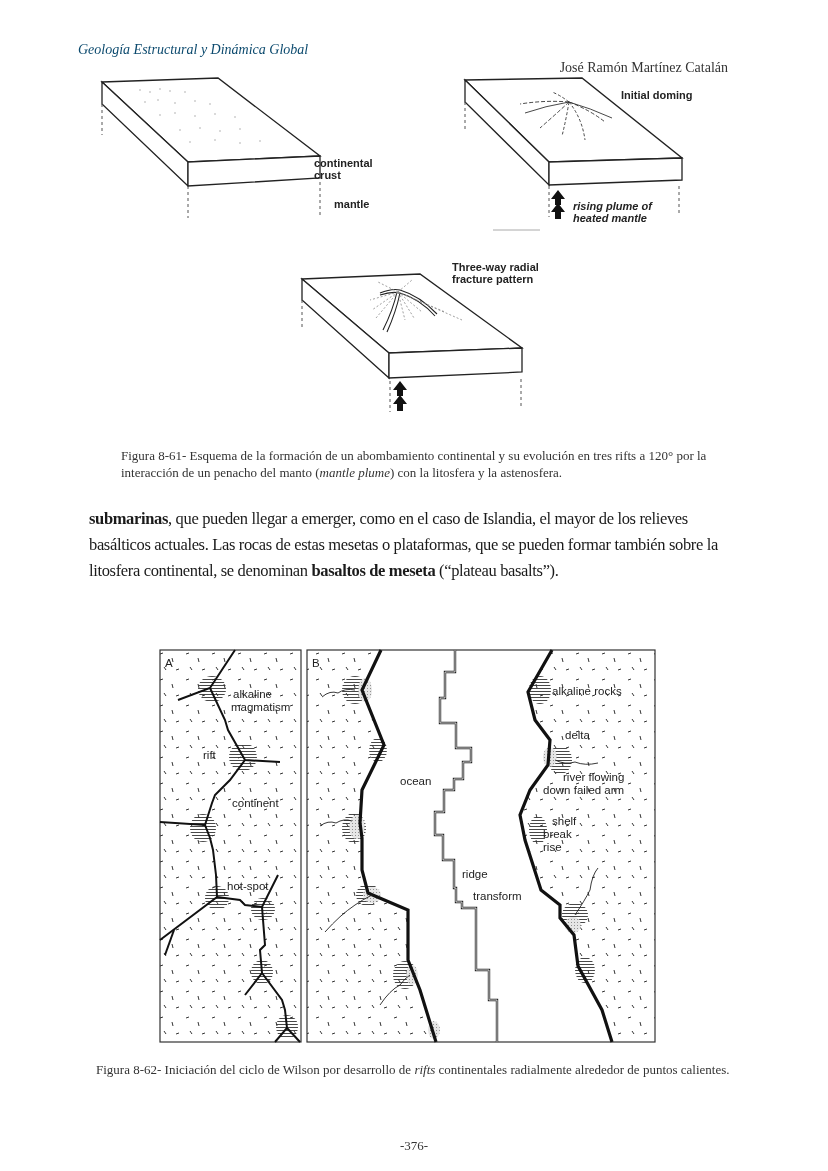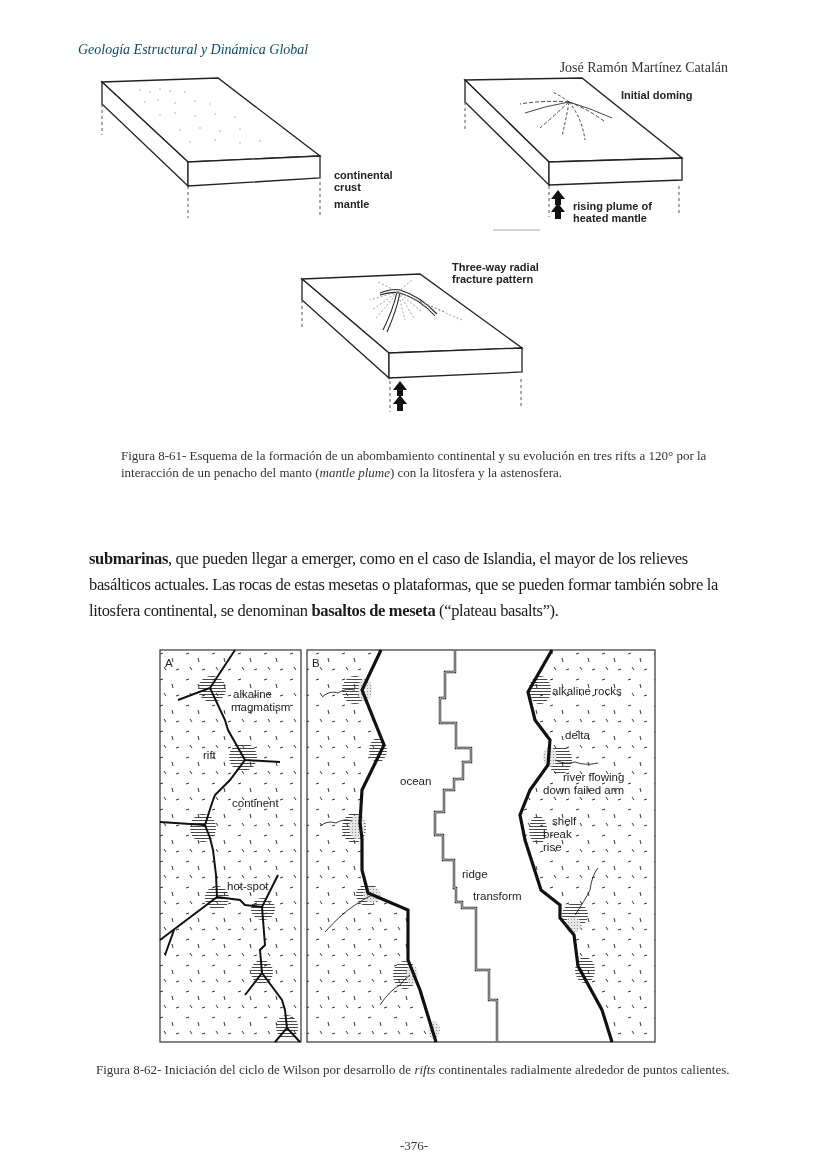--- a/index.html
+++ b/index.html
@@ -1,23 +1,23 @@
 <!DOCTYPE html>
 <html><head>
 <meta charset="utf-8">
 <style>
   html, body { margin: 0; padding: 0; background: #ffffff; }
   body { width: 828px; height: 1171px; position: relative; overflow: hidden; font-family: "Liberation Serif", serif; color: #1a1a1a; }
   .abs { position: absolute; }
   .running-head-left { left: 78px; top: 42px; font-style: italic; font-size: 14px; color: #0c4a6e; }
   .running-head-right { right: 100px; top: 60px; font-size: 14px; color: #333; }
   .fig-label { font-family: "Liberation Sans", sans-serif; font-weight: bold; font-size: 11px; color: #222; line-height: 12px; }
-  .fig-label.it { }
+  .fig-label.it { font-style: italic; }
   .caption { font-size: 13px; line-height: 17px; color: #333; }
-  .body-text { left: 89px; top: 506px; width: 660px; font-size: 16.5px; line-height: 26px; letter-spacing: -0.35px; color: #1a1a1a; margin-top: 40px; }
+  .body-text { left: 89px; top: 506px; width: 660px; font-size: 16.5px; line-height: 26px; letter-spacing: -0.35px; color: #1a1a1a; }
   .body-text b { font-weight: bold; }
   .page-num { left: 0; width: 828px; text-align: center; top: 1138px; font-size: 13px; color: #333; }
   .map-label { font-family: "Liberation Sans", sans-serif; font-size: 11.5px; fill: #222; }
   svg { position: absolute; overflow: visible; }
 </style>
 </head>
 <body>
 
 <div class="abs running-head-left">Geología Estructural y Dinámica Global</div>
 <div class="abs running-head-right">José Ramón Martínez Catalán</div>
@@ -54,21 +54,21 @@
       <circle cx="180" cy="130" r="0.7"></circle>
         <circle cx="200" cy="128" r="0.7"></circle>
         <circle cx="220" cy="131" r="0.7"></circle>
         <circle cx="240" cy="129" r="0.7"></circle>
       <circle cx="190" cy="142" r="0.7"></circle>
         <circle cx="215" cy="140" r="0.7"></circle>
         <circle cx="240" cy="143" r="0.7"></circle>
         <circle cx="260" cy="141" r="0.7"></circle>
     </g>
   </svg>
-  <div class="abs fig-label" style="left:334px;top:157px;margin-top:12px;">
+  <div class="abs fig-label" style="left:314px;top:157px;">
     <div>continental</div>
     <div>crust</div>
   </div>
   <div class="abs fig-label" style="left:334px;top:198px;">mantle</div>
 
   <svg style="left:0;top:0;" width="828" height="240">
     <g stroke="#222" stroke-width="1.3" fill="#fff">
       <polygon points="465,80 582,78 682,158 549,162"></polygon>
       <polygon points="465,80 549,162 549,185 465,102"></polygon>
       <polygon points="549,162 682,158 682,180 549,185"></polygon>

